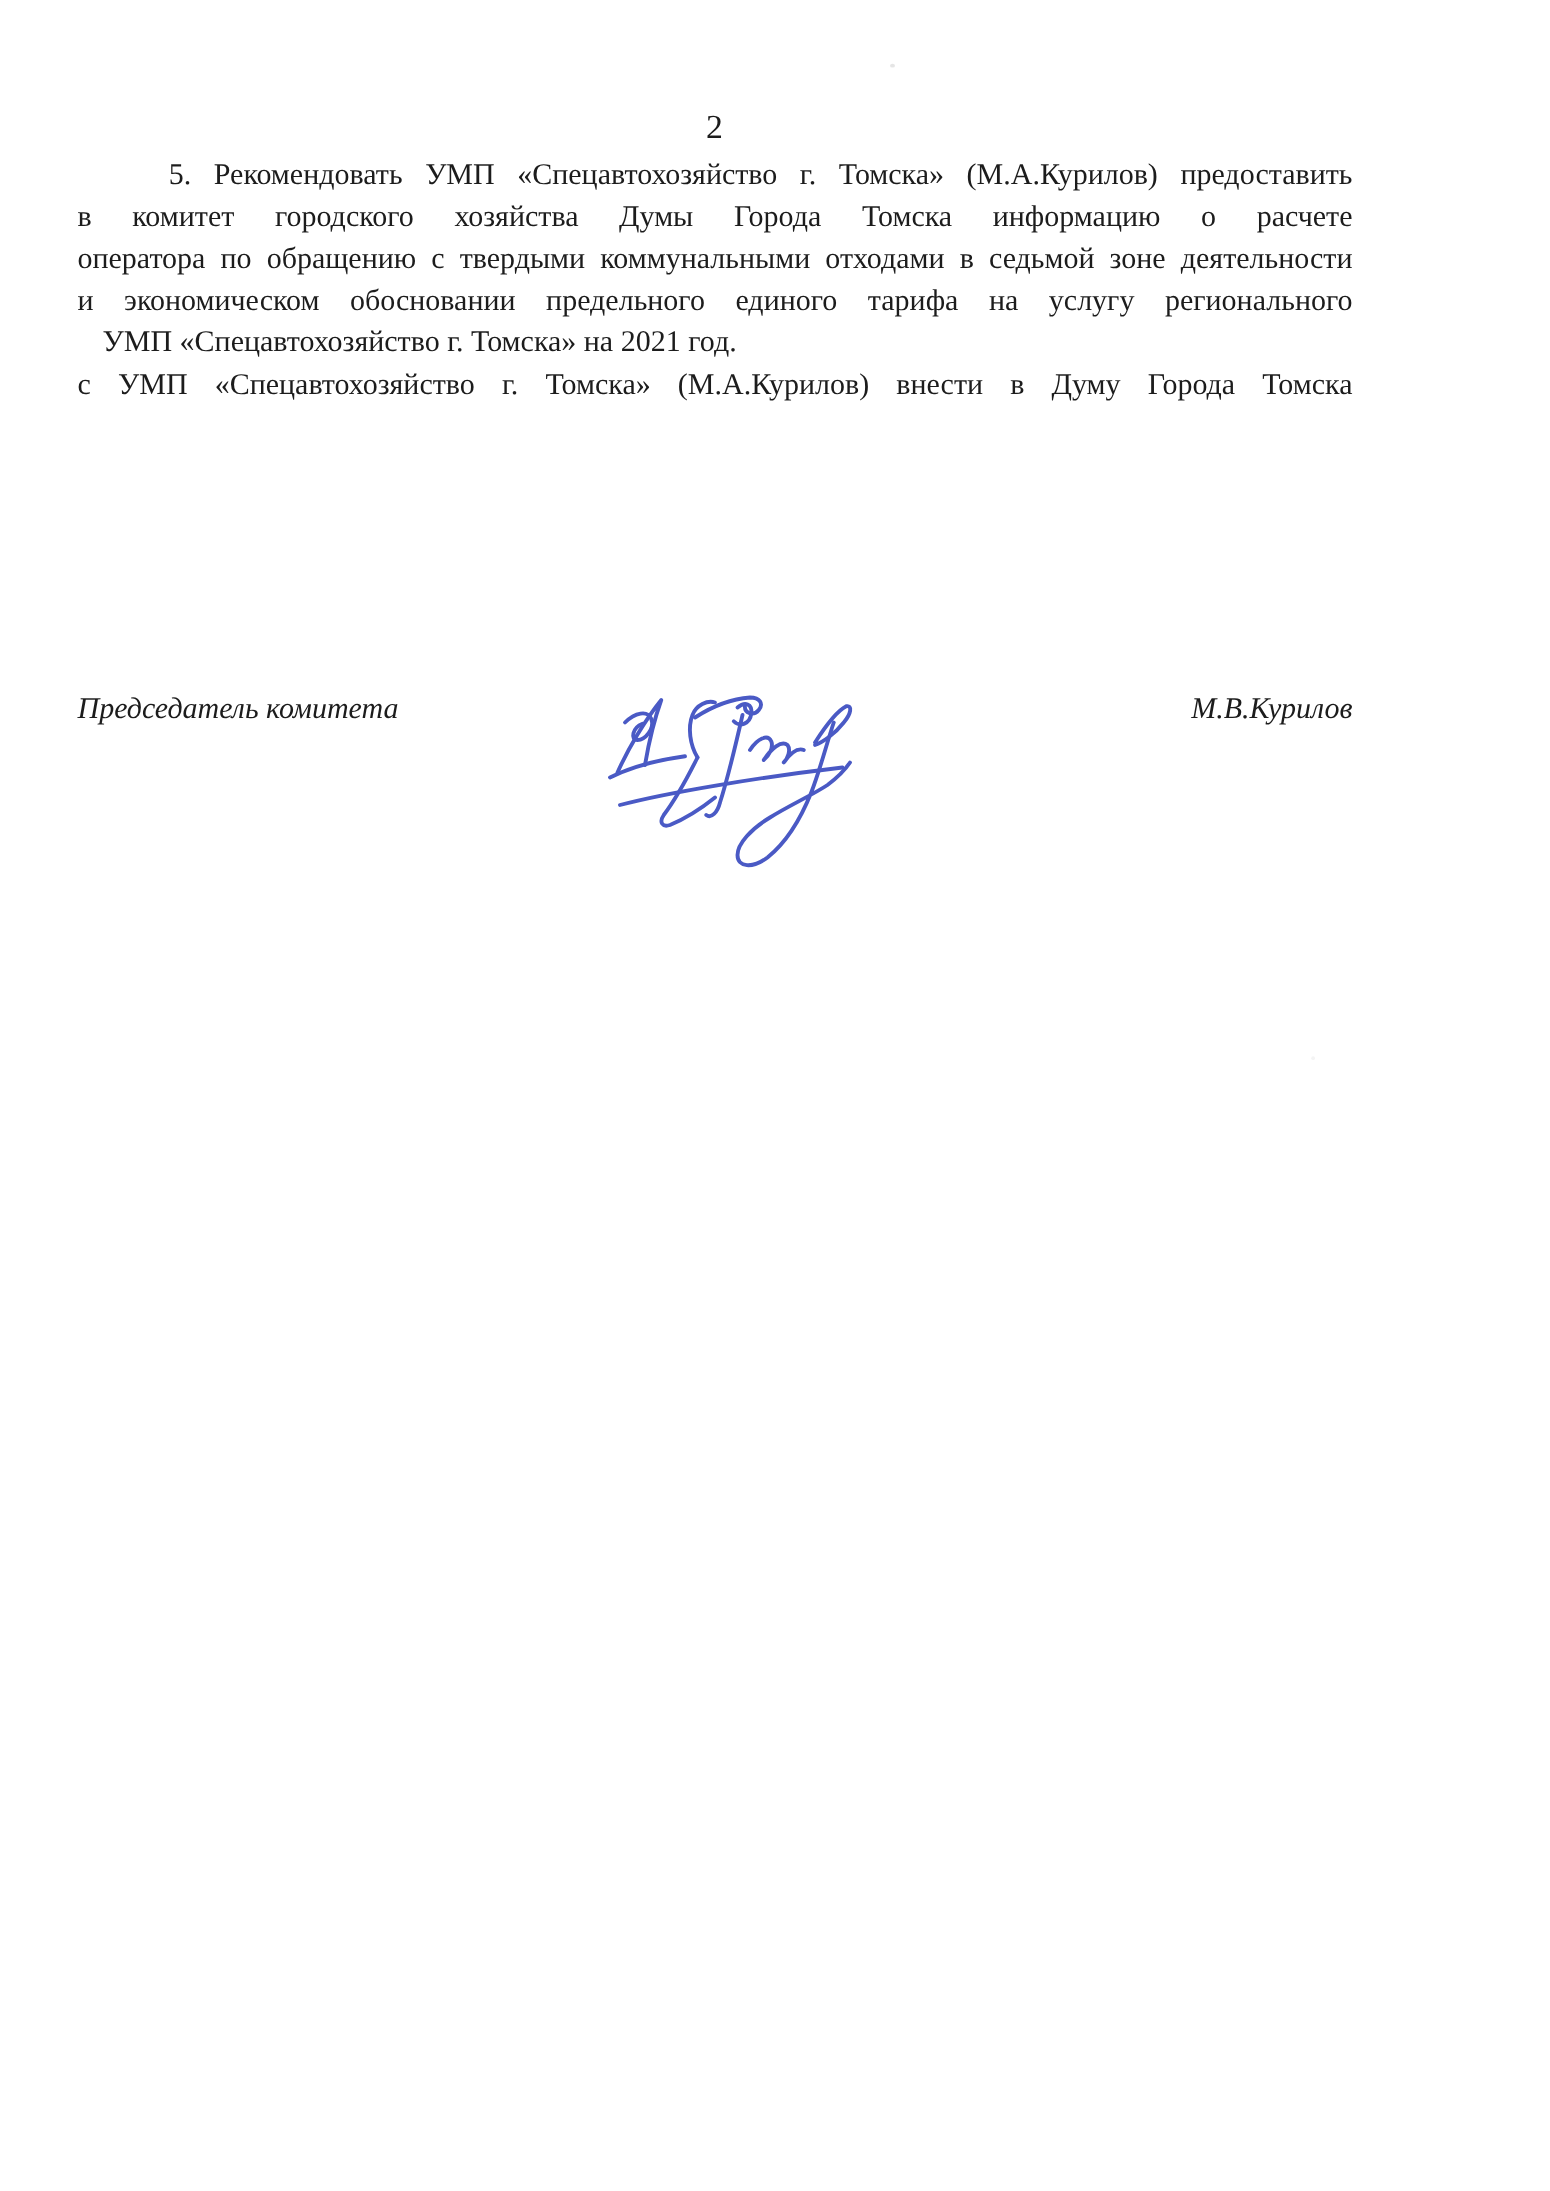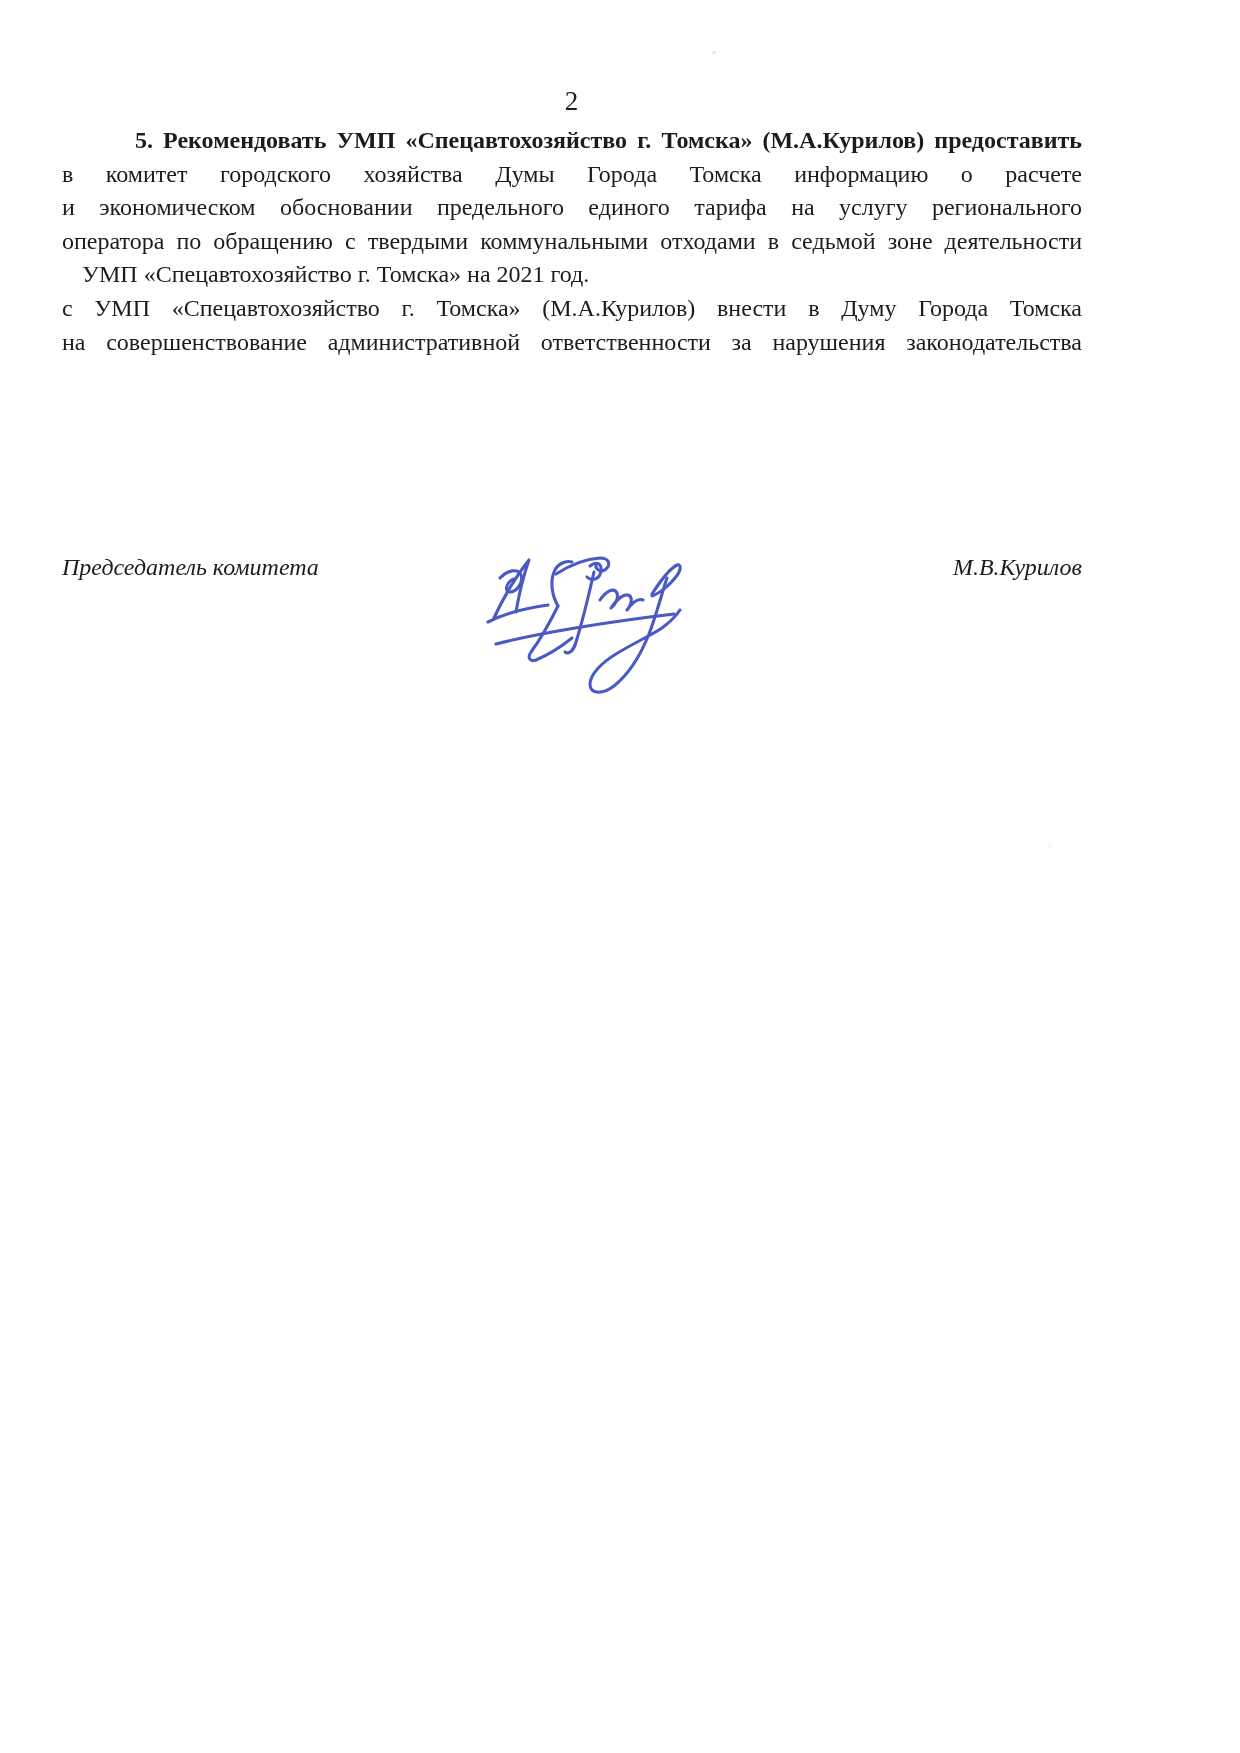--- a/index.html
+++ b/index.html
@@ -37,21 +37,20 @@
   .text-line {
     height: 33.6px;
     line-height: 33.6px;
     overflow: hidden;
     text-align: justify;
     text-align-last: justify;
     white-space: normal;
   }
   .text-line.first {
     text-indent: 73px;
-    font-weight: bold;
   }
   .text-line.last {
     text-align-last: left;
     margin-left: 20px;
   }
   .signature-row {
     position: absolute;
     top: 551px;
     left: 62px;
     width: 1020px;
@@ -80,27 +79,26 @@
 <body>
 
 <div class="page">
 
   <div class="page-number">2</div>
 
   <div class="body-text">
     <div>
       <div class="text-line first">5. Рекомендовать УМП «Спецавтохозяйство г. Томска» (М.А.Курилов) предоставить</div>
       <div class="text-line">в комитет городского хозяйства Думы Города Томска информацию о расчете</div>
+      <div class="text-line">оператора по обращению с твердыми коммунальными отходами в седьмой зоне деятельности</div>
       <div class="text-line">и экономическом обосновании предельного единого тарифа на услугу регионального</div>
-      <div class="text-line">оператора по обращению с твердыми коммунальными отходами в седьмой зоне деятельности</div>
       <div class="text-line last">УМП «Спецавтохозяйство г. Томска» на 2021 год.</div>
     </div>
     <div>
       <div class="text-line">с УМП «Спецавтохозяйство г. Томска» (М.А.Курилов) внести в Думу Города Томска</div>
-      <div class="text-line">на совершенствование административной ответственности за нарушения законодательства</div>
     </div>
   </div>
 
   <div class="signature-row">
     <span>Председатель комитета</span>
     <span>М.В.Курилов</span>
   </div>
 
   <svg class="signature-svg" viewBox="0 0 200 164" xmlns="http://www.w3.org/2000/svg" aria-hidden="true">
     <g fill="none" stroke="#3b4cc0" stroke-width="3.1" stroke-linecap="round" stroke-linejoin="round" opacity="0.92">

